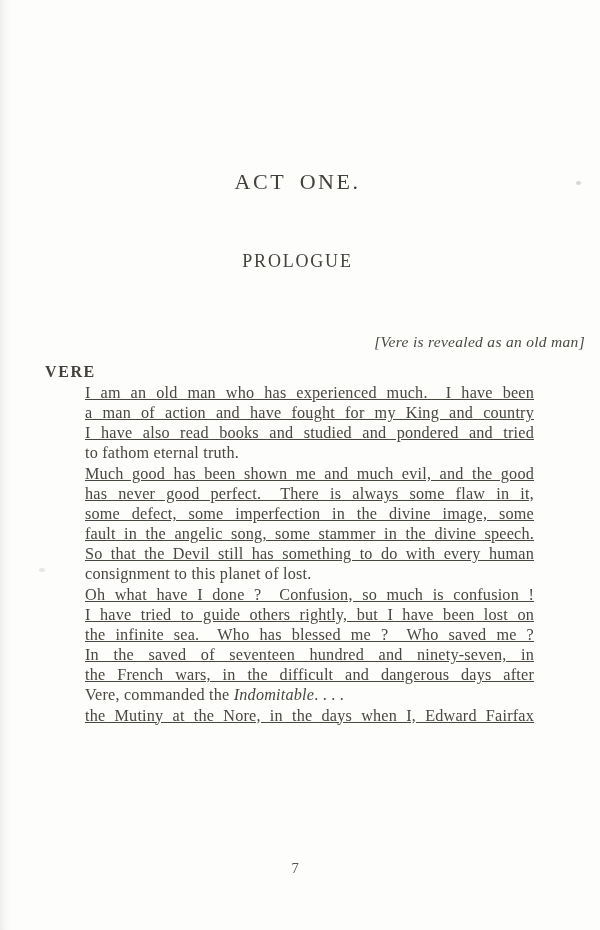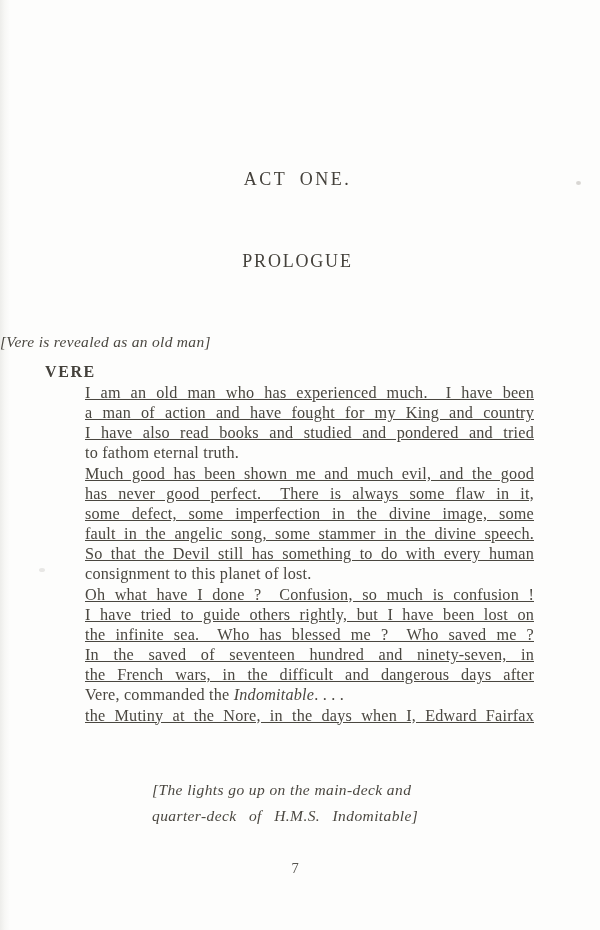--- a/index.html
+++ b/index.html
@@ -30,39 +30,39 @@
     background: #b9b6b1;
   }
   .speck.s1 { left: 576px; top: 181px; width: 5px; height: 4px; opacity: .55; }
   .speck.s2 { left: 39px;  top: 568px; width: 6px; height: 4px; opacity: .30; }
 
   .act-heading {
     position: absolute;
     left: 0; top: 169px;
     width: 595px;
     text-align: center;
-    font-size: 18px;
+    font-size: 22px;
     letter-spacing: 2.5px;
     word-spacing: 6px;
     color: var(--ink-dark, #44413b);
   }
   .scene-heading {
     position: absolute;
     left: 0; top: 251px;
     width: 595px;
     text-align: center;
     font-size: 18px;
     letter-spacing: 1.8px;
     color: var(--ink-dark, #44413b);
   }
   .stage-direction-open {
     position: absolute;
     left: 0; top: 333px;
     width: 585px;
-    text-align: left;
+    text-align: right;
     font-style: italic;
     font-size: 15.5px;
     letter-spacing: .3px;
   }
   .speaker-label {
     position: absolute;
     left: 45px; top: 363px;
     font-size: 16px;
     font-weight: bold;
     letter-spacing: 1.6px;
@@ -131,17 +131,16 @@
       <div class="line"><span>consignment to this planet of lost.</span></div>
       <div class="line just"><span>Oh what have I done ?  Confusion, so much is confusion !</span></div>
       <div class="line just"><span>I have tried to guide others rightly, but I have been lost on</span></div>
       <div class="line just"><span>the infinite sea.  Who has blessed me ?  Who saved me ?</span></div>
       <div class="line just"><span>In the saved of seventeen hundred and ninety-seven, in</span></div>
       <div class="line just"><span>the French wars, in the difficult and dangerous days after</span></div>
       <div class="line"><span>Vere, commanded the </span><i>Indomitable</i><span>. . . .</span></div>
       <div class="line just"><span>the Mutiny at the Nore, in the days when I, Edward Fairfax</span></div>
     </div>
 
-  <div class="stage-direction-close"><span>[The lights go up on the main-deck and</span><br><span>quarter-deck  of  H.M.S.  Indomitable]</span></div>
 
   <div class="page-number">7</div>
 
 </div>
 
 </body></html>

